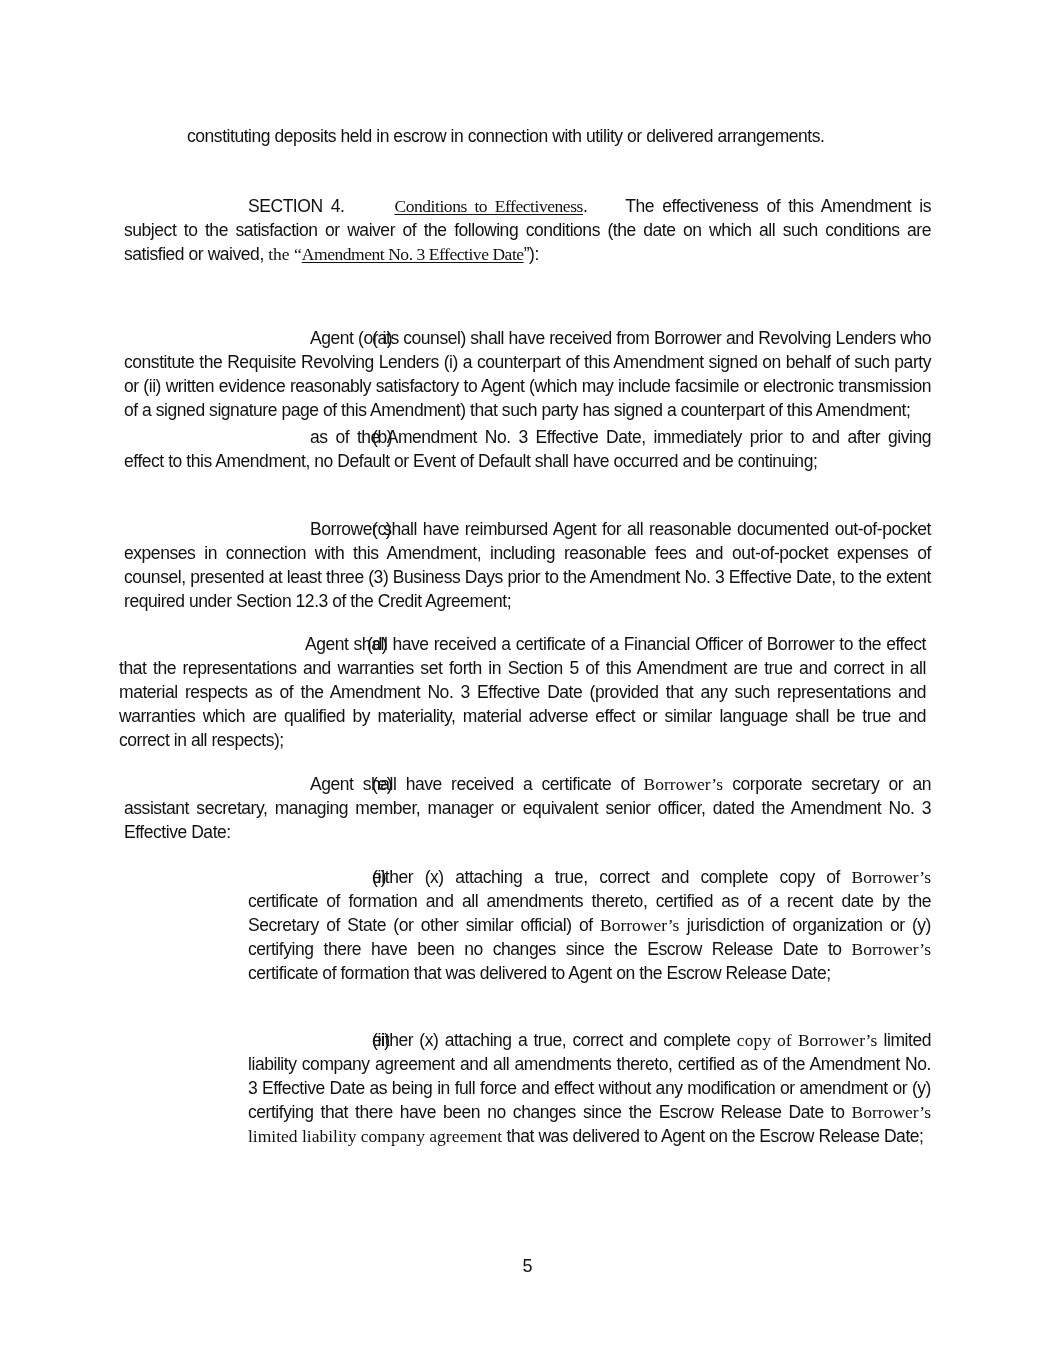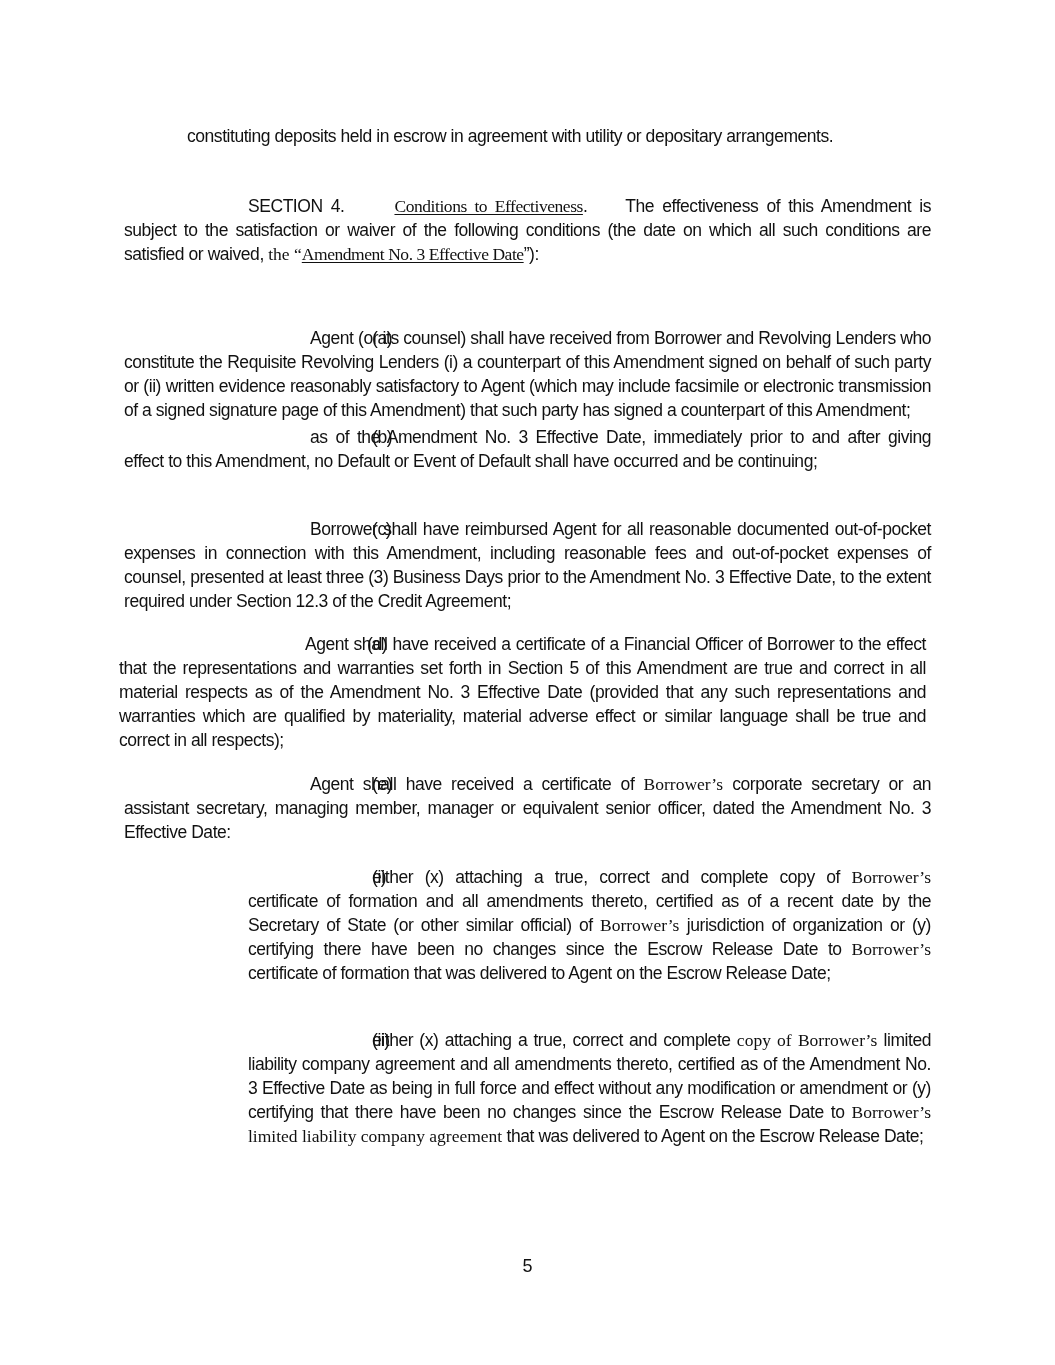--- a/index.html
+++ b/index.html
@@ -28,21 +28,21 @@
       text-align: center;
       font-family: "Liberation Sans", sans-serif; font-size: 18px;
     }
   </style>
 </head>
 <body>
 
 <div class="page">
 
   <p class="para" style="left:187px; top:124px; width:682px;">
-    <span>constituting deposits held in escrow in agreement with utility or depositary arrangements.</span>
+    <span>constituting deposits held in escrow in connection with utility or delivered arrangements.</span>
   </p>
 
   <p class="para" style="left:124px; top:194px; width:807px; text-indent:124px;">
     <span>SECTION 4.</span><span class="tab" style="width:50px;"></span><span class="u">Conditions to Effectiveness</span><span>.</span><span class="tab" style="width:38px;"></span><span>The effectiveness of this Amendment is subject to the satisfaction or waiver of the following conditions (the date on which all such conditions are satisfied or waived,</span>
     <span class="serif">the “</span><span class="u">Amendment No. 3 Effective Date</span><span>”):</span>
   </p>
 
   <p class="para" style="left:124px; top:286px; width:807px; text-indent:124px;margin-top:40px;">
     <span class="tab" style="width:62px;">(a)</span><span>Agent (or its counsel) shall have received from Borrower and Revolving Lenders who constitute the Requisite Revolving Lenders (i) a counterpart of this Amendment signed on behalf of such party or (ii) written evidence reasonably satisfactory to Agent (which may include facsimile or electronic transmission of a signed signature page of this Amendment) that such party has signed a counterpart of this Amendment;</span>
   </p>

